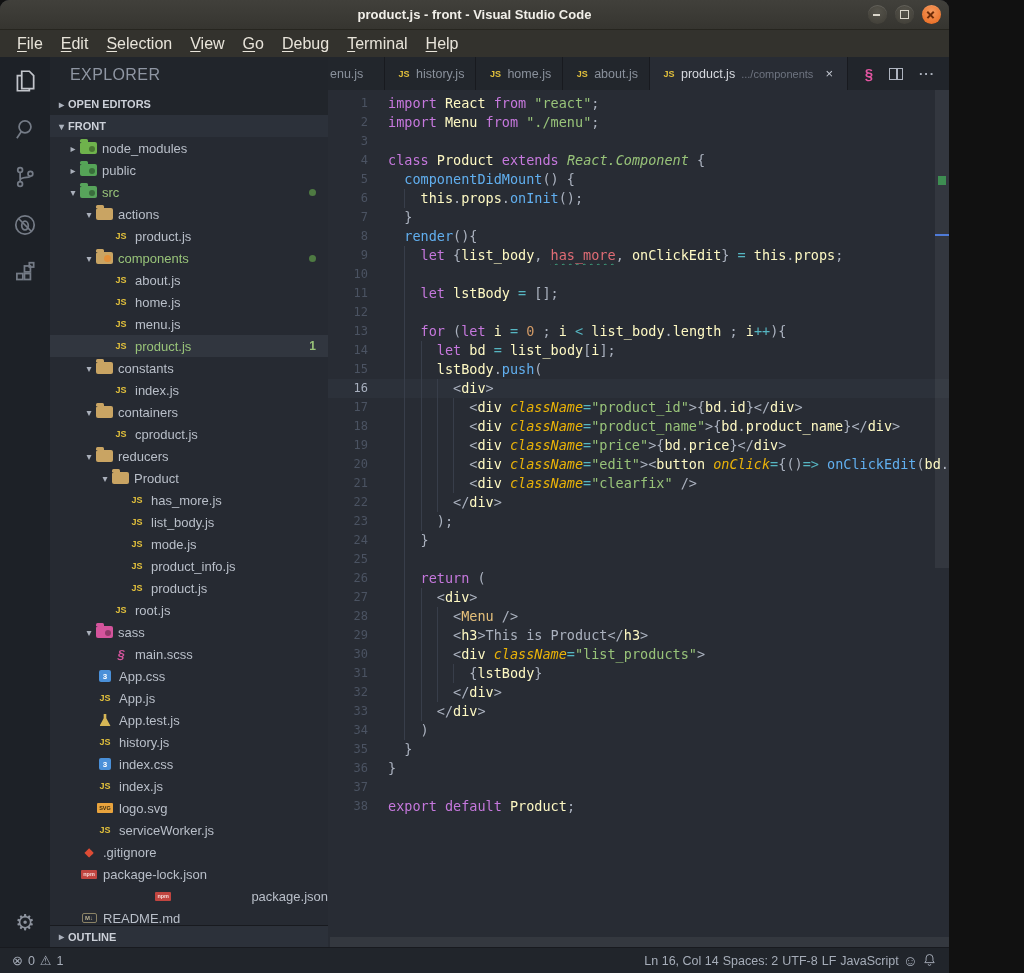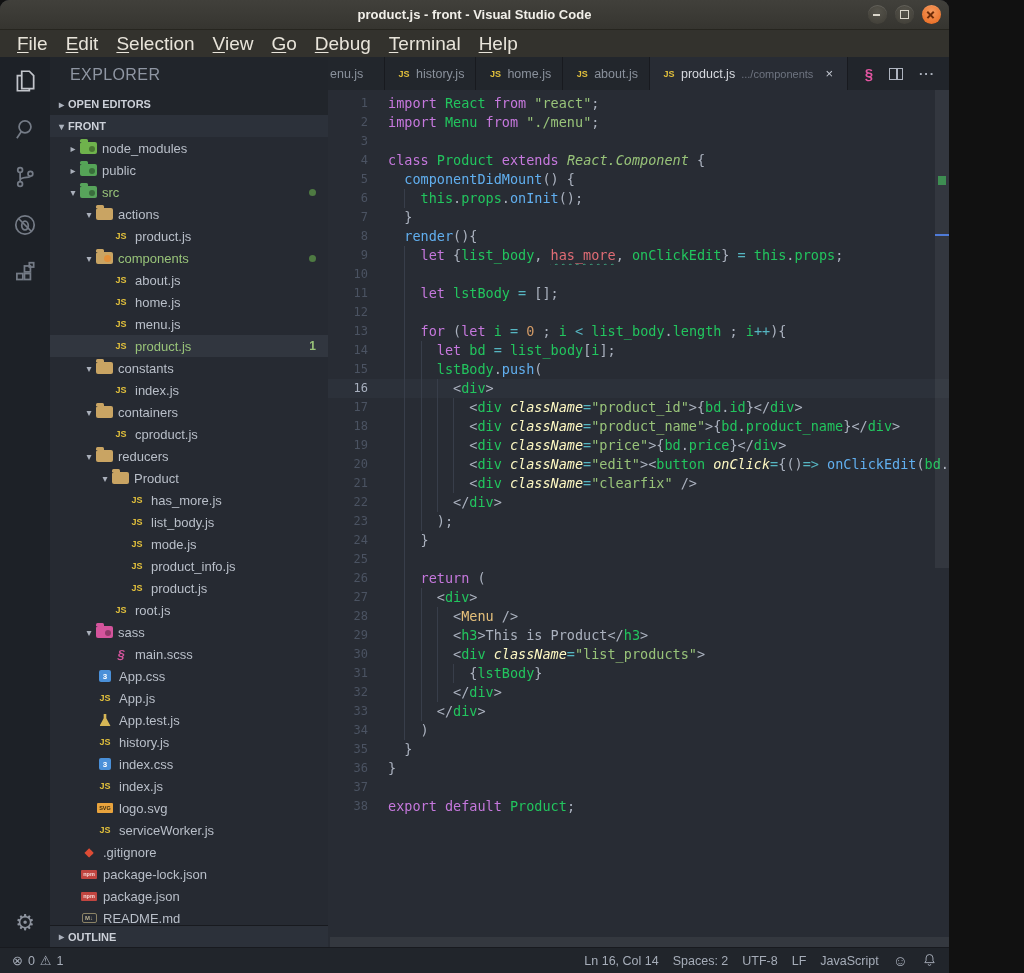--- a/index.html
+++ b/index.html
@@ -16,21 +16,21 @@
   .wbtn{width:19px;height:19px;border-radius:50%;background:radial-gradient(circle at 50% 35%,#55534b,#3e3c35);
     border:1px solid #24238;border-color:#2a2923;position:relative;box-shadow:inset 0 1px 0 rgba(255,255,255,.12)}
   .wbtn.min::after{content:"";position:absolute;left:5px;top:9px;width:7px;height:2px;background:#d9d5ca}
   .wbtn.max::after{content:"";position:absolute;left:5px;top:5px;width:7px;height:7px;border:1.5px solid #d9d5ca}
   .wbtn.close{background:radial-gradient(circle at 50% 35%,#f59a5e,#e8661a);border-color:#9c3f0e}
   .wbtn.close::before,.wbtn.close::after{content:"";position:absolute;left:4px;top:8.5px;width:9px;height:1.8px;background:#6d2c09}
   .wbtn.close::before{transform:rotate(45deg)}.wbtn.close::after{transform:rotate(-45deg)}
 
   
   .menubar{height:27px;flex:none;background:#33322d;display:flex;align-items:center;padding-left:8px}
-  .menu-item{padding:3px 9px;font-size:19px;color:#e8e4da;cursor:default}
+  .menu-item{padding:3px 9px;font-size:16px;color:#e8e4da;cursor:default}
   .menu-item u{text-underline-offset:2px}
 
   
   .main{flex:1;display:flex;min-height:0}
 
   
   .activitybar{width:50px;flex:none;background:#1d2127;display:flex;flex-direction:column;align-items:center;position:relative}
   .act-icon{width:50px;height:48px;display:flex;align-items:center;justify-content:center;opacity:.85}
   .act-icon svg{stroke:#848b97;fill:none;stroke-width:1.6}
   .act-icon.active svg{stroke:#dfe2e8}
@@ -83,35 +83,35 @@
 
   
   .editor{flex:1;position:relative;overflow:hidden;font-family:"DejaVu Sans Mono",monospace;font-size:13.5px;line-height:19px}
   .lines{position:absolute;top:4px;left:0;right:0}
   .line{display:flex;height:19px}
   .line.cur{background:#2c313a}
   .ln{width:40px;flex:none;text-align:right;margin-right:20px;color:#4b5362;font-size:12px}
   .line.cur .ln{color:#a8b0bf}
   .codecell{white-space:pre;overflow:hidden;flex:1}
   .ig{display:inline-block;width:2ch;height:19px;border-left:1px solid #383e4a;vertical-align:top}
-  .k{color:#c678dd}.s{color:#98c379}.v{color:#22c55e}.f{color:#61afef}.n{color:#d19a66}
-  .a{color:#fef9c3;font-style:italic}.c{color:#e5c07b}.x{color:#98c379;font-style:italic}
+  .k{color:#c678dd}.s{color:#98c379}.v{color:#fef9c3}.f{color:#61afef}.n{color:#d19a66}
+  .a{color:#eab308;font-style:italic}.c{color:#e5c07b}.x{color:#98c379;font-style:italic}
   .o{color:#56b6c2}.p{color:#abb2bf}.t{color:#abb2bf}
   .w{color:#e06c75;text-decoration:underline wavy #3da380 1px;text-underline-offset:3px}
   .vscroll{position:absolute;top:0;right:0;width:14px;height:478px;background:rgba(255,255,255,.055)}
   .ruler-warn{position:absolute;right:3px;top:86px;width:8px;height:9px;background:#3e8e52}
   .ruler-cursor{position:absolute;right:0;top:144px;width:14px;height:2px;background:#4f7bd8}
   .hscroll{position:absolute;left:2px;bottom:0;width:625px;height:10px;background:rgba(255,255,255,.06)}
 
   
   .statusbar{height:26px;flex:none;background:#21252b;border-top:1px solid #181a1f;display:flex;align-items:center;
     padding:0 12px;font-size:12.5px;color:#a6adb9}
   .sb-left{display:flex;align-items:center;gap:5px}
   .sb-left .icn{font-size:13px}
-  .sb-right{margin-left:auto;display:flex;align-items:center;gap:14px}
+  .sb-right{margin-left:auto;display:flex;align-items:center;gap:4px}
   .sb-item{white-space:nowrap}
   .smiley{font-size:15px}
   .bell svg{stroke:#a6adb9;fill:none;stroke-width:1.5}
 </style>
 </head>
 <body>
 
 <div class="window">
 
   <div class="titlebar">
@@ -400,21 +400,21 @@
             </span>
             <span class="lbl">.gitignore</span>
           </div>
           <div class="trow" style="padding-left: 16px;">
             <span class="sp"></span>
             <span class="fi">
               <span class="fi-npm">npm</span>
             </span>
             <span class="lbl">package-lock.json</span>
           </div>
-          <div class="trow" style="padding-left: 16px;">
+          <div class="trow" style="padding-left: 16px; justify-content: space-between;">
             <span class="sp"></span>
             <span class="fi">
               <span class="fi-npm">npm</span>
             </span>
             <span class="lbl">package.json</span>
           </div>
           <div class="trow" style="padding-left: 16px;">
             <span class="sp"></span>
             <span class="fi">
               <span class="fi-md">M↓</span>

